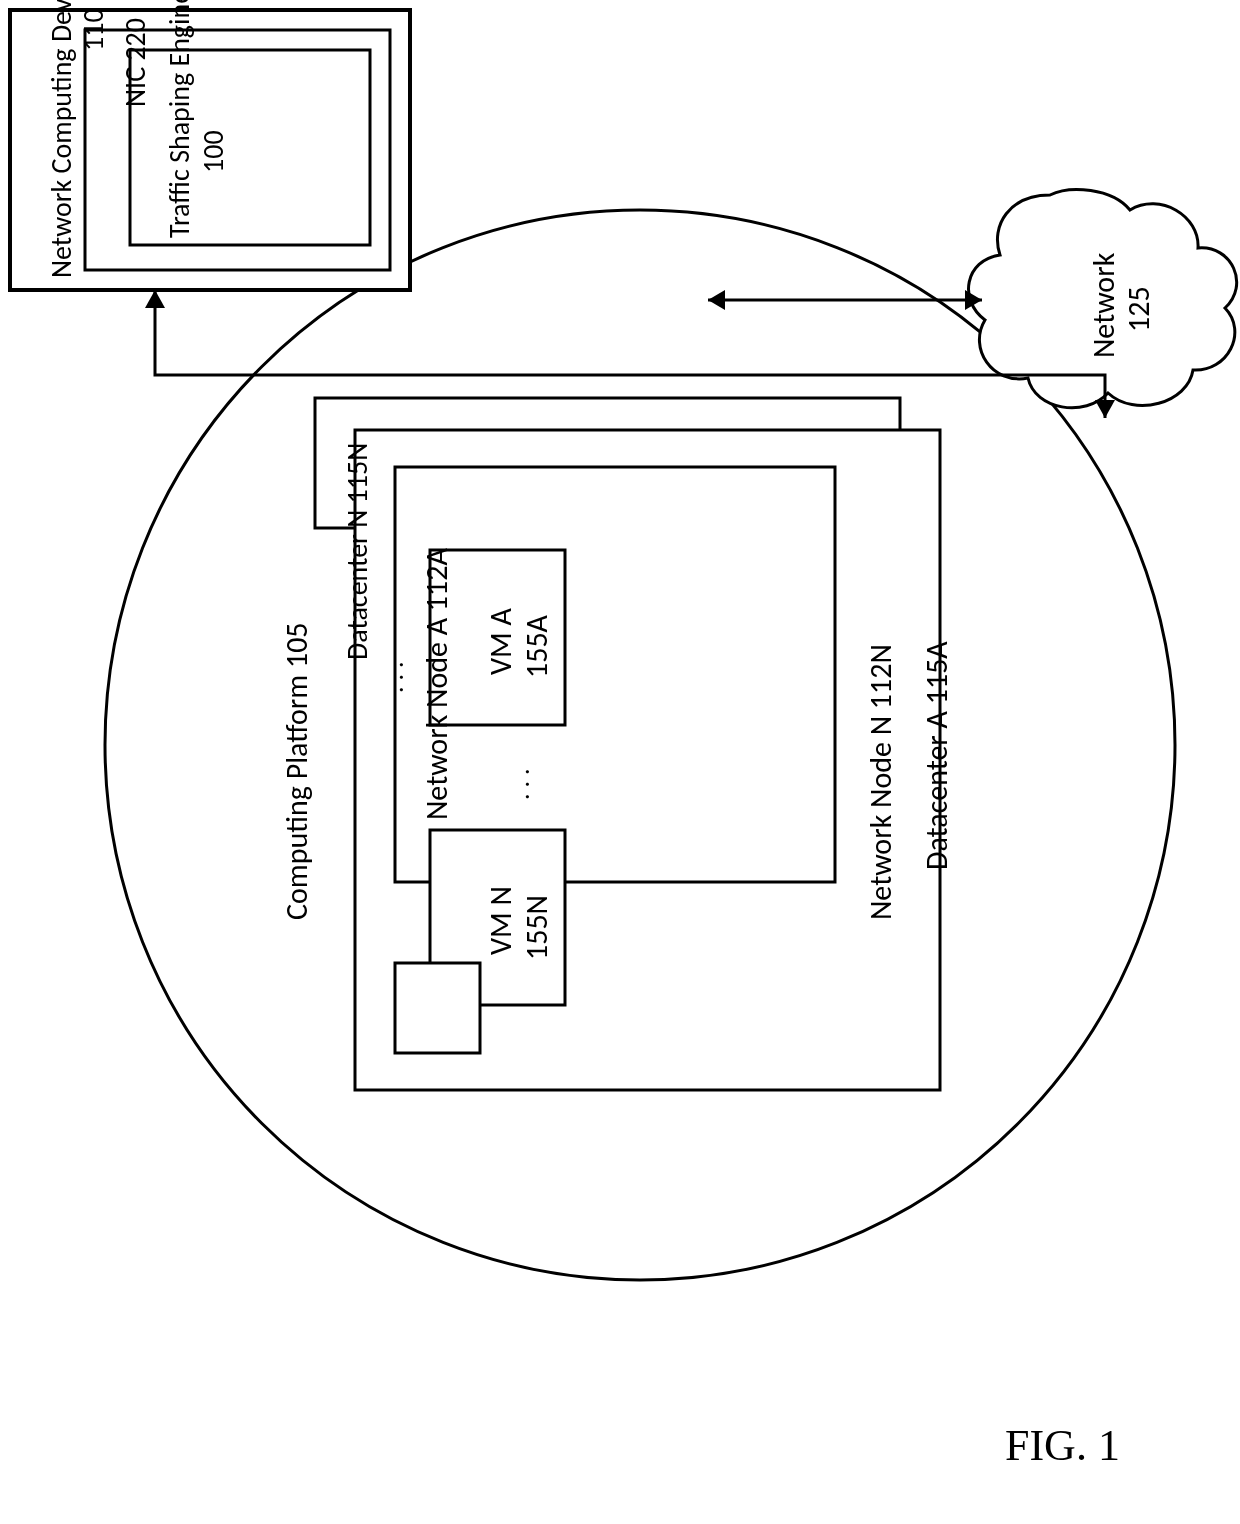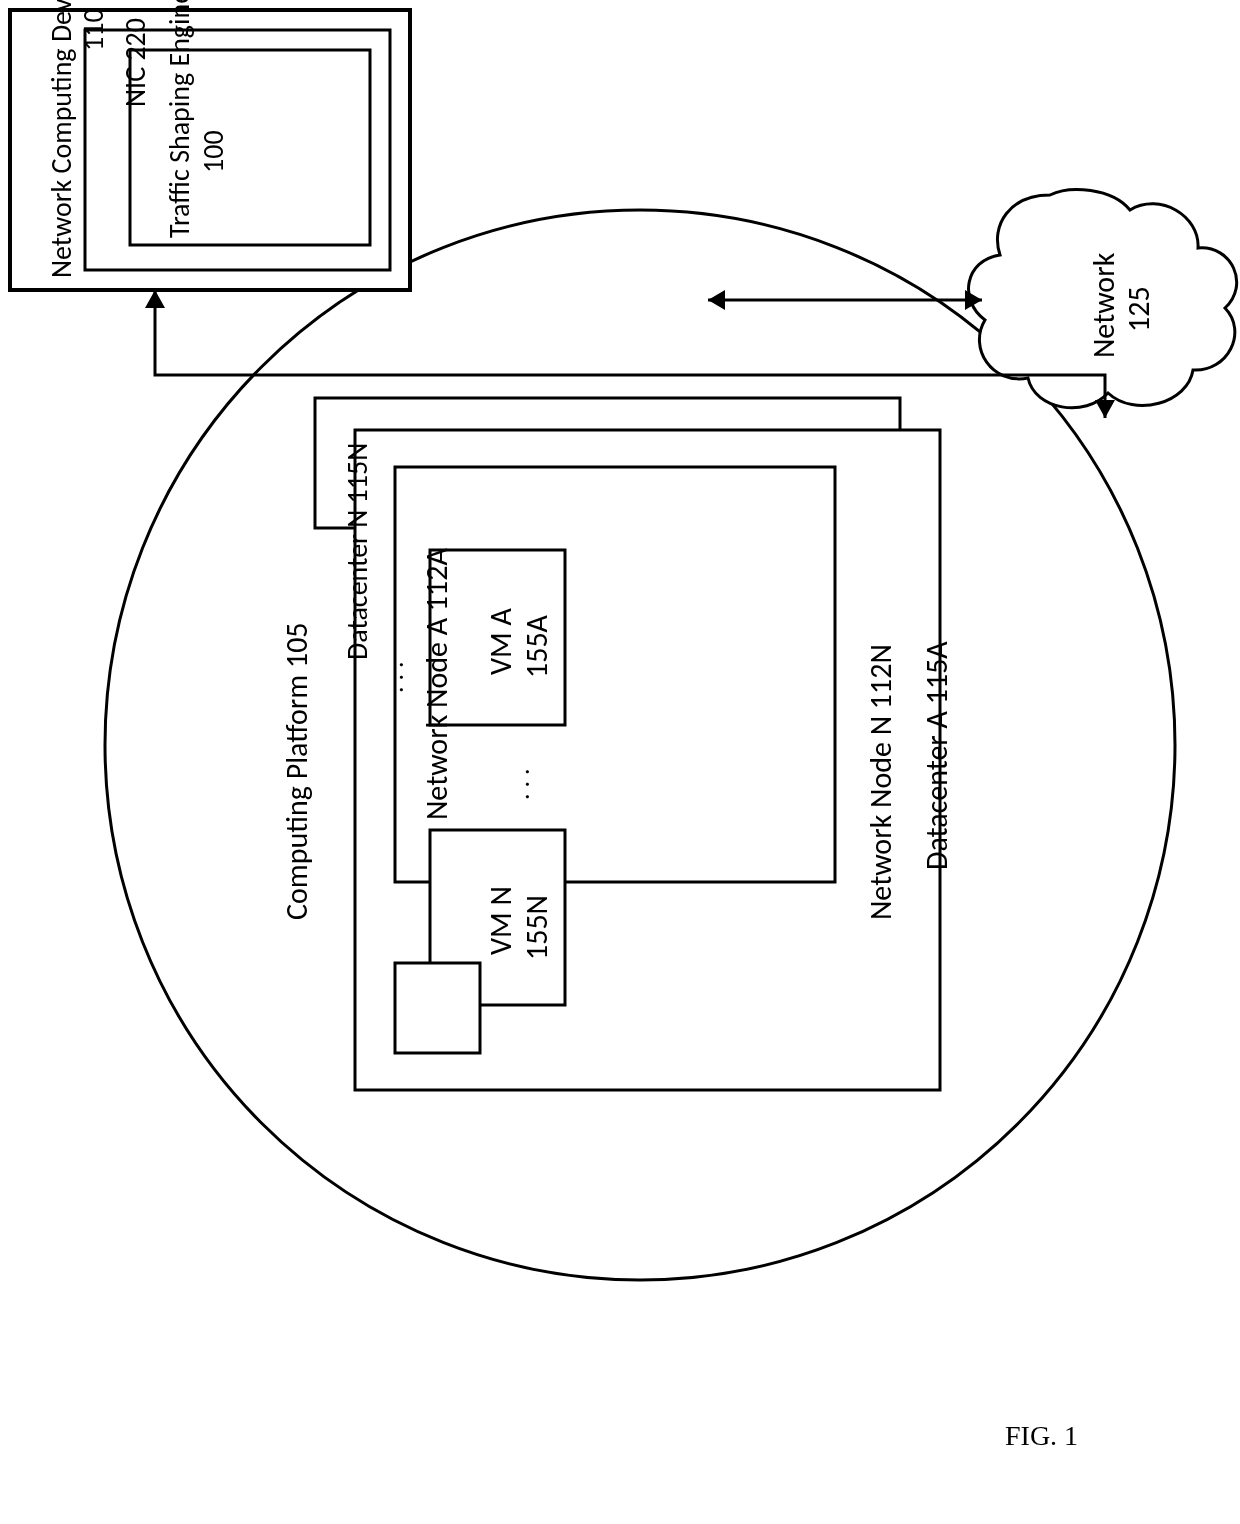--- a/index.html
+++ b/index.html
@@ -16,21 +16,21 @@
     position: absolute;
     transform: rotate(-90deg);
     transform-origin: 0 0;
     white-space: nowrap;
     font-size: 30px;
     text-align: center;
   }
   .fig {
     position: absolute;
     font-family: "Times New Roman", serif;
-    font-size: 28px;
+    font-size: 44px;
   }
   svg { position: absolute; top: 0; left: 0; }
 </style>
 </head>
 <body>
 
 <svg width="1240" height="1524" viewBox="0 0 1240 1524">
 
   <circle cx="640" cy="745" r="535" fill="none" stroke="#000" stroke-width="3"></circle>
 

